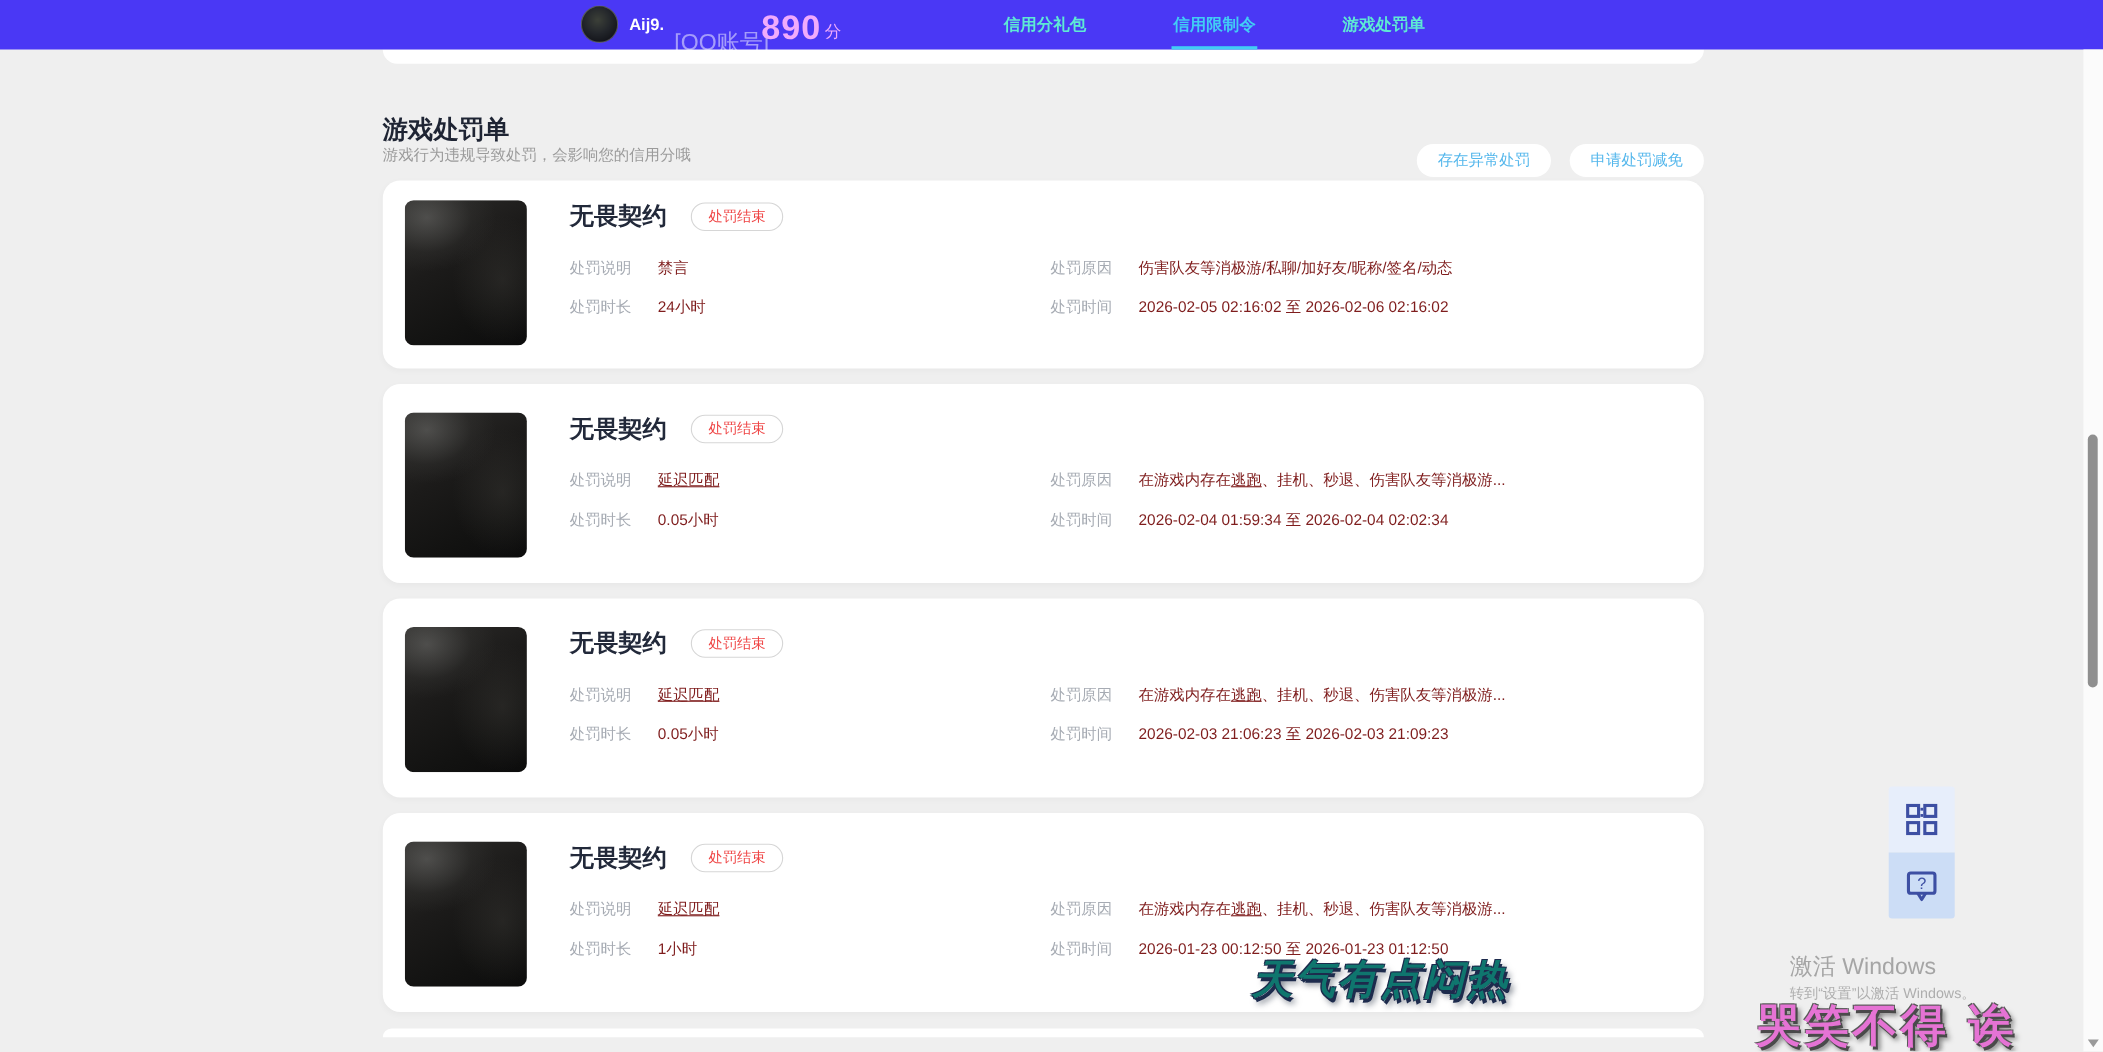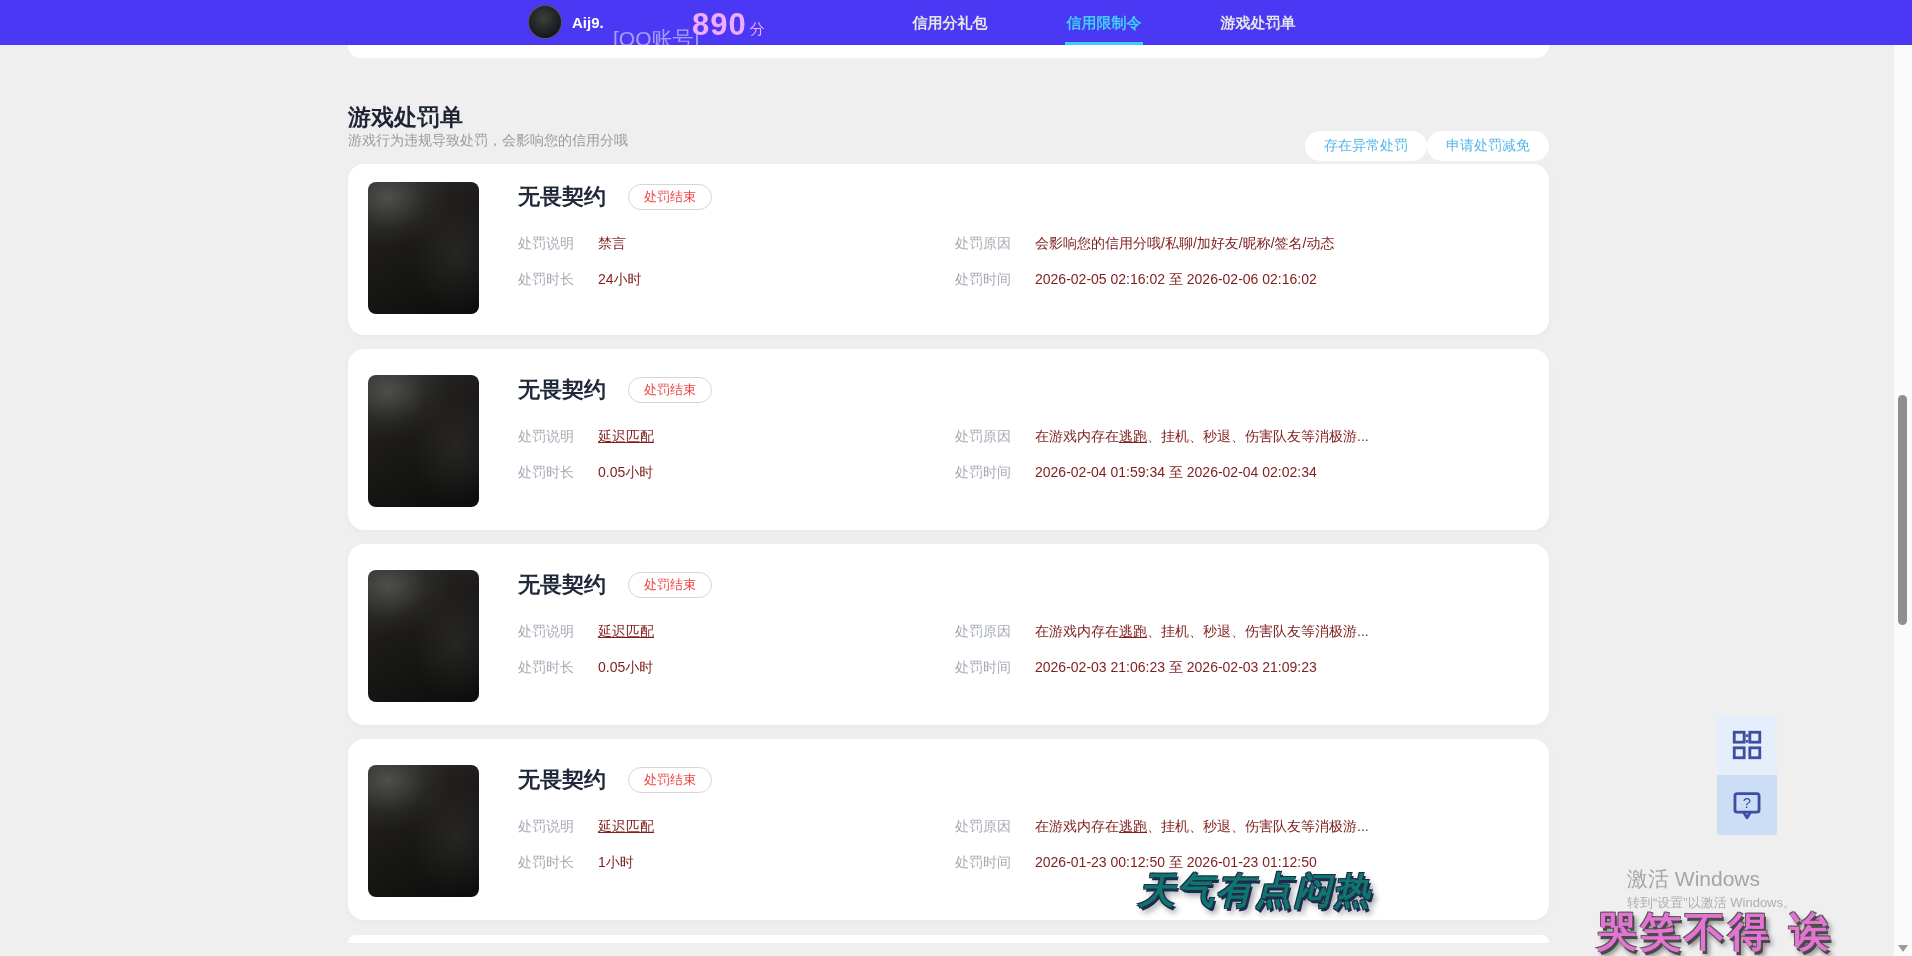--- a/index.html
+++ b/index.html
@@ -24,37 +24,37 @@
   }
   .uname { position:absolute; left:572px; top:0; height:45px; line-height:45px;
     color:#fff; font-weight:bold; font-size:15px; }
   .utype { position:absolute; left:613px; top:16px; height:45px; line-height:45px;
     color:rgba(255,255,255,0.5); font-size:21px;text-align:right; }
   .score { position:absolute; left:692px; top:0; height:50px; display:flex; align-items:center; color:#f0abfc; }
   .score-num { font-size:31px; font-weight:bold; letter-spacing:1px; }
   .score-unit { font-size:15px; margin-left:3px; margin-top:8px; }
   .tab {
     position:absolute; top:0; height:45px; line-height:45px;
-    color:#e5e5e5; font-size:15px; font-weight:bold; cursor:pointer; text-align:center; width:90px;
+    color:#5eead4; font-size:15px; font-weight:bold; cursor:pointer; text-align:center; width:90px;
   }
   .tab-0 { left:905px; }
   .tab-1 { left:1059px; }
   .tab-2 { left:1213px; }
   .tab.active { color:#41cdf5; }
   .tab.active::after {
     content:""; position:absolute; left:50%; transform:translateX(-50%);
     bottom:0; width:78px; height:3px; background:#41cdf5;
   }
   
   .content { position:absolute; left:348px; top:45px; width:1201px; }
   .top-strip { height:13px; background:#fff; border-radius:0 0 14px 14px; }
   .page-head { position:relative; margin-top:45px; }
   .page-title { font-size:23px; line-height:28px; font-weight:bold; color:#1e2433; }
   .page-subtitle { font-size:14px; line-height:18px; color:#9b9b9b; }
-  .actions { position:absolute; right:0; top:28px; display:flex; }
+  .actions { position:absolute; right:0; top:28px; display:flex; gap:17px; }
   .action-btn {
     height:30px; padding:0 19px; border:none; border-radius:16px;
     background:#fff; color:#54b7ec; font-size:14px;
     font-family:inherit; cursor:pointer; white-space:nowrap;
   }
   
   .cards { margin-top:15px; display:flex; flex-direction:column; gap:14px; }
   .card {
     background:#fff; border-radius:16px; height:181px;
     padding:26px 24px 24px 20px; display:flex; align-items:flex-start;
@@ -155,21 +155,21 @@
 
     <div class="card first">
       <div class="thumb"></div>
       <div class="card-body">
         <div class="title-row">
           <span class="game-title">无畏契约</span>
           <span class="badge">处罚结束</span>
         </div>
         <div class="detail-grid">
           <div><span class="lbl">处罚说明</span><span class="val">禁言</span></div>
-          <div><span class="lbl">处罚原因</span><span class="val"><span>会影响您的信用分哦/私聊/加好友/昵称/签名/动态</span><span class="u"></span><span></span></span></div>
+          <div><span class="lbl">处罚原因</span><span class="val"><span>伤害队友等消极游/私聊/加好友/昵称/签名/动态</span><span class="u"></span><span></span></span></div>
           <div><span class="lbl">处罚时长</span><span class="val">24小时</span></div>
           <div><span class="lbl">处罚时间</span><span class="val">2026-02-05 02:16:02 至 2026-02-06 02:16:02</span></div>
         </div>
       </div>
     </div>
 
     <div class="card">
       <div class="thumb"></div>
       <div class="card-body">
         <div class="title-row">

